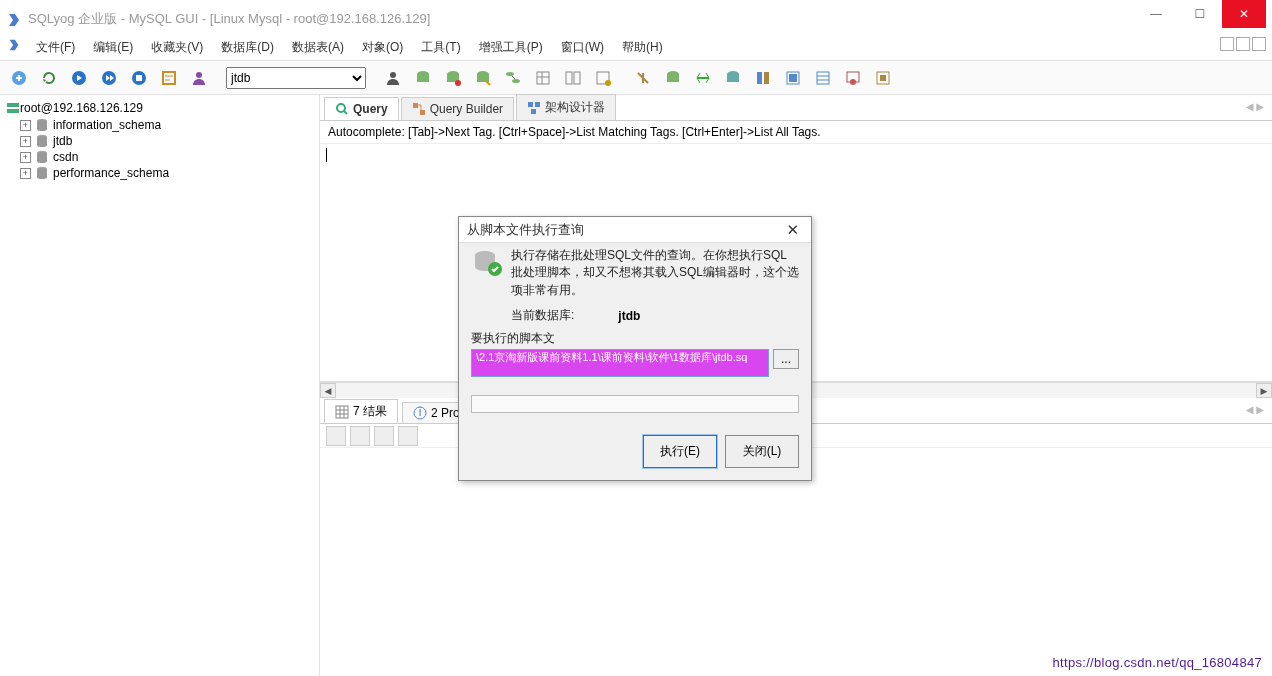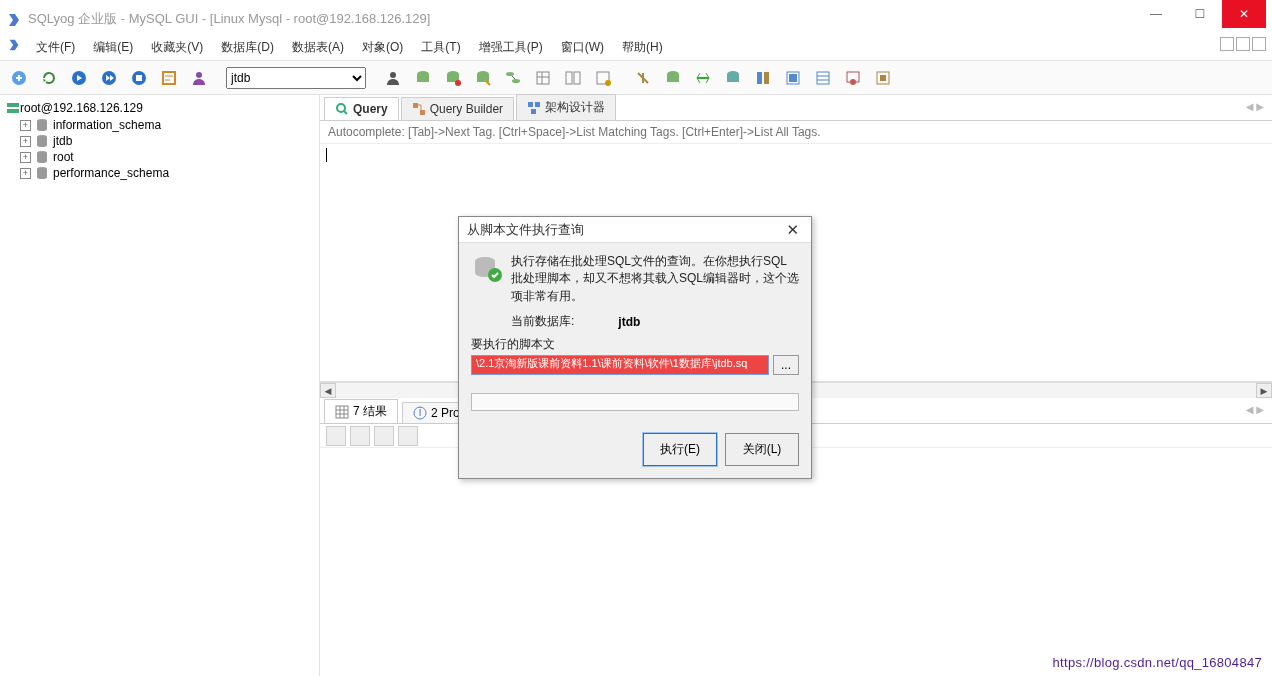--- a/index.html
+++ b/index.html
@@ -23,48 +23,48 @@
 .sidebar { width: 320px; border-right: 1px solid #e2e2e2; padding: 4px 6px; overflow: auto; }
 .tree-root { display: flex; align-items: center; padding: 2px 0; }
 .tree-node { display: flex; align-items: center; gap: 4px; padding: 1px 0 1px 14px; }
 .tree-node .exp { width: 11px; height: 11px; border: 1px solid #888; display: inline-flex; align-items:center; justify-content:center; font-size:9px; line-height:9px; color:#555; }
 .db-icon { width:14px; height:14px; }
 .main { flex: 1; display: flex; flex-direction: column; min-width: 0; }
 .tabs { height: 26px; display: flex; align-items: flex-end; border-bottom: 1px solid #ccc; padding-left: 4px; gap: 2px; }
 .tab { display: flex; align-items: center; gap: 4px; padding: 4px 10px; border: 1px solid #ccc; border-bottom: none; background: #f0f0f0; color:#333; }
 .tab.active { background: #fff; font-weight: bold; }
 .tab .tab-icon { width:14px; height:14px; }
-.hint { padding: 4px 8px; color: #737373; border-bottom: 1px solid #eee; }
+.hint { padding: 4px 8px; color: #000000; border-bottom: 1px solid #eee; }
 .editor { flex: 1; background: #fff; border-bottom: 1px solid #ddd; position: relative; min-height: 120px; }
 .editor .cursor { position:absolute; left:6px; top:4px; width:1px; height:14px; background:#000; }
 .hscroll { height:16px; background:#f4f4f4; border-top:1px solid #ddd; display:flex; }
 .hscroll .arrow { width:16px; border:1px solid #ccc; background:#eee; display:flex; align-items:center; justify-content:center; font-size:9px; color:#555;}
 .hscroll .track { flex:1; }
 .results-tabs { height: 26px; display:flex; align-items:flex-end; border-bottom:1px solid #ccc; padding-left:4px; gap:4px; }
 .results-tabs .rtab { display:flex; align-items:center; gap:4px; padding:3px 10px; border:1px solid #ccc; border-bottom:none; background:#f7f7f7; }
 .results-tabs .rtab.active { background:#fff; }
 .results-toolbar { height:24px; display:flex; align-items:center; gap:4px; padding:2px 6px; border-bottom:1px solid #eee; }
 .results-toolbar .rtbtn { width:20px; height:20px; background:#eee; border:1px solid #ccc; }
 .results-body { flex:1; background:#fff; }
 .nav-arrows { position:absolute; right:8px; display:flex; gap:2px; color:#bbb; font-size:10px; }
 .watermark { position:absolute; right:10px; bottom:6px; color:#4c1d95; font-size:13px; letter-spacing:0.3px; pointer-events:none; }
 
 .dialog { position:absolute; left:458px; top:216px; width:354px; background:#f0f0f0; border:1px solid #888; box-shadow:2px 2px 6px rgba(0,0,0,0.25); }
 .dialog-title { height:26px; display:flex; align-items:center; padding:0 8px; background:#fff; border-bottom:1px solid #ddd; }
 .dialog-title .t { flex:1; font-size:13px; color:#333; }
 .dialog-title .x { font-size:15px; color:#333; padding:0 4px; }
-.dialog-body { padding:10px 12px 12px 12px; }
+.dialog-body { padding:4px 12px 12px 12px; }
 .dlg-row { display:flex; gap:8px; margin-bottom:8px; }
 .dlg-icon { width:32px; height:32px; flex:none; }
 .dlg-text { font-size:12px; line-height:1.45; color:#222; }
 .dlg-field-row { display:flex; align-items:center; gap:12px; margin-top:4px; }
 .dlg-label { font-size:12px; color:#222; }
 .dlg-value { font-weight:bold; }
 .dlg-input-wrap { display:flex; gap:4px; margin-top:2px; }
-.dlg-input { flex:1; height:20px; border:1px solid #7a9ed6; background:#ef4444; color:#fff; padding:0 4px; font-size:11px; white-space:nowrap; overflow:hidden; }
+.dlg-input { flex:1; height:28px; border:1px solid #7a9ed6; background:#d946ef; color:#fff; padding:0 4px; font-size:11px; white-space:nowrap; overflow:hidden; }
 .dlg-browse { width:26px; height:20px; border:1px solid #999; background:#efefef; display:flex; align-items:center; justify-content:center; }
 .dlg-progress { height:18px; border:1px solid #bbb; background:#fafafa; margin-top:18px; }
 .dlg-buttons { display:flex; justify-content:flex-end; gap:8px; margin-top:22px; }
 .dlg-buttons button { min-width:74px; height:33px; border:1px solid #888; background:#efefef; }
 .dlg-buttons button.primary { border:1px solid #2b6fbf; outline:1px solid #9cc3ef; }
 svg { display:block; }
 </style>
 </head>
 <body>
 
@@ -288,21 +288,21 @@
         </svg>
       <span>jtdb</span>
     </div>
     <div class="tree-node">
       <span class="exp">+</span>
       <svg class="db-icon" viewBox="0 0 14 14">
           <ellipse cx="7" cy="3" rx="5" ry="2" fill="#999"></ellipse>
           <rect x="2" y="3" width="10" height="8" fill="#999"></rect>
           <ellipse cx="7" cy="11" rx="5" ry="2" fill="#999"></ellipse>
         </svg>
-      <span>root</span>
+      <span>csdn</span>
     </div>
     <div class="tree-node">
       <span class="exp">+</span>
       <svg class="db-icon" viewBox="0 0 14 14">
           <ellipse cx="7" cy="3" rx="5" ry="2" fill="#999"></ellipse>
           <rect x="2" y="3" width="10" height="8" fill="#999"></rect>
           <ellipse cx="7" cy="11" rx="5" ry="2" fill="#999"></ellipse>
         </svg>
       <span>performance_schema</span>
     </div>

